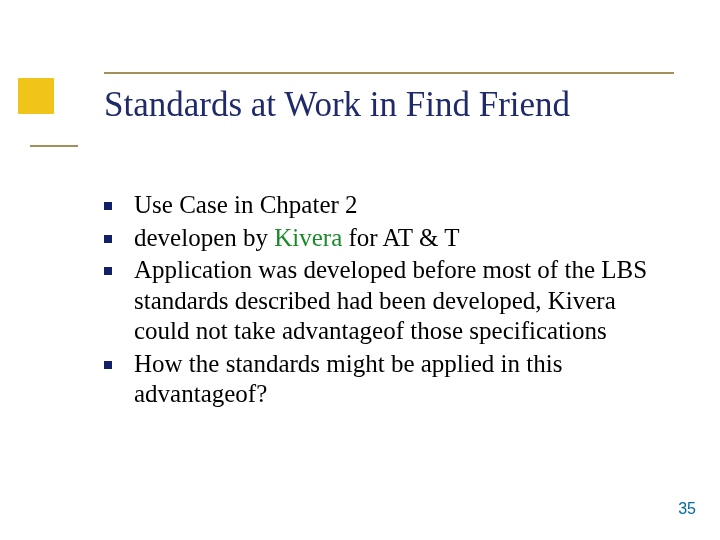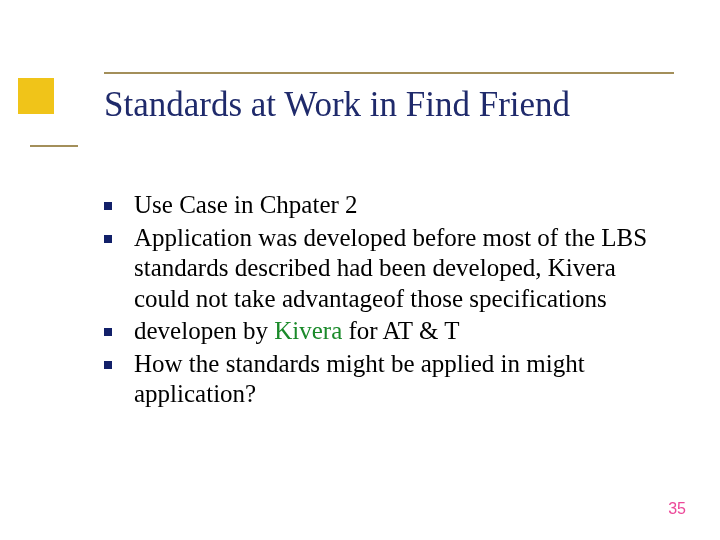--- a/index.html
+++ b/index.html
@@ -72,24 +72,24 @@
     top: 12px;
     width: 8px;
     height: 8px;
     background: #122069;
   }
   .kivera {
     color: #1a8a2a;
   }
   .page-num {
     position: absolute;
-    right: 34px;
+    right: 24px;
     bottom: 22px;
     font-size: 16px;
-    color: #ec4899;
+    color: #0369a1;
     font-family: Arial, sans-serif;
   }
 </style>
 </head>
 <body>
 
 <div class="slide">
 
   <div class="deco-yellow"></div>
   <div class="deco-line-top"></div>
@@ -99,30 +99,30 @@
 
   <div class="body">
 
     <div class="item">
       <span class="bullet"></span>
       <span>Use Case in Chpater 2</span>
     </div>
 
     <div class="item">
       <span class="bullet"></span>
+      <span>developen by </span><span class="kivera">Kivera</span><span> for AT &amp; T</span>
+    </div>
+
+    <div class="item">
+      <span class="bullet"></span>
       <span>Application was developed before most of the LBS standards described had been developed, Kivera could not take advantageof those specifications</span>
     </div>
 
     <div class="item">
       <span class="bullet"></span>
-      <span>developen by </span><span class="kivera">Kivera</span><span> for AT &amp; T</span>
-    </div>
-
-    <div class="item">
-      <span class="bullet"></span>
-      <span>How the standards might be applied in might application?</span>
+      <span>How the standards might be applied in this advantageof?</span>
     </div>
 
   </div>
 
   <div class="page-num">35</div>
 
 </div>
 
 </body></html>

